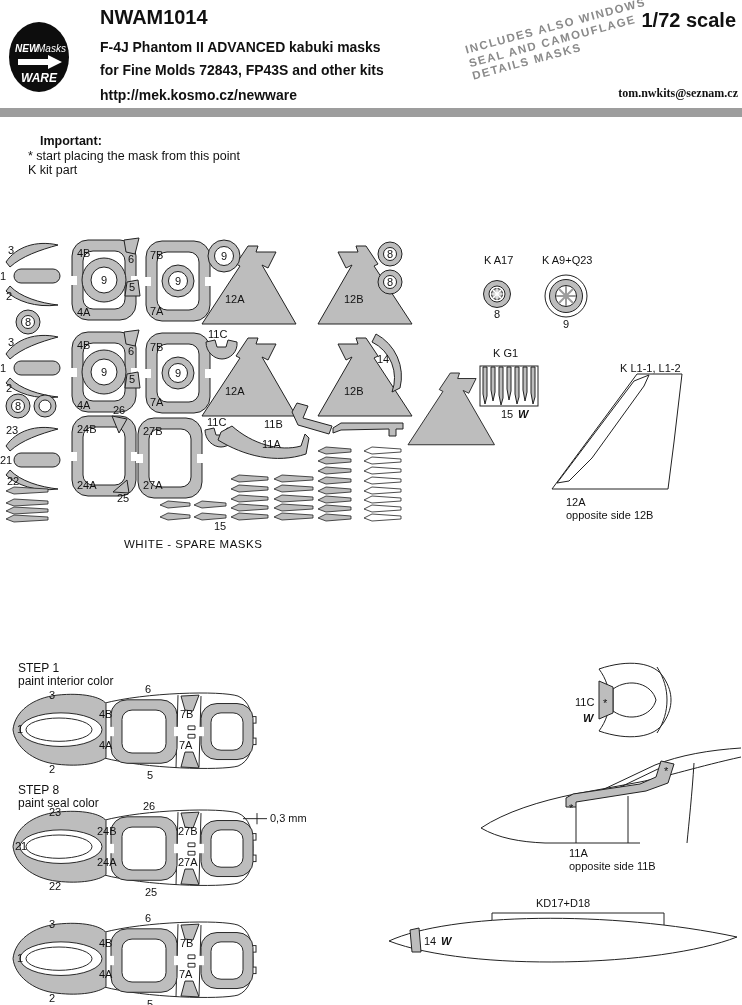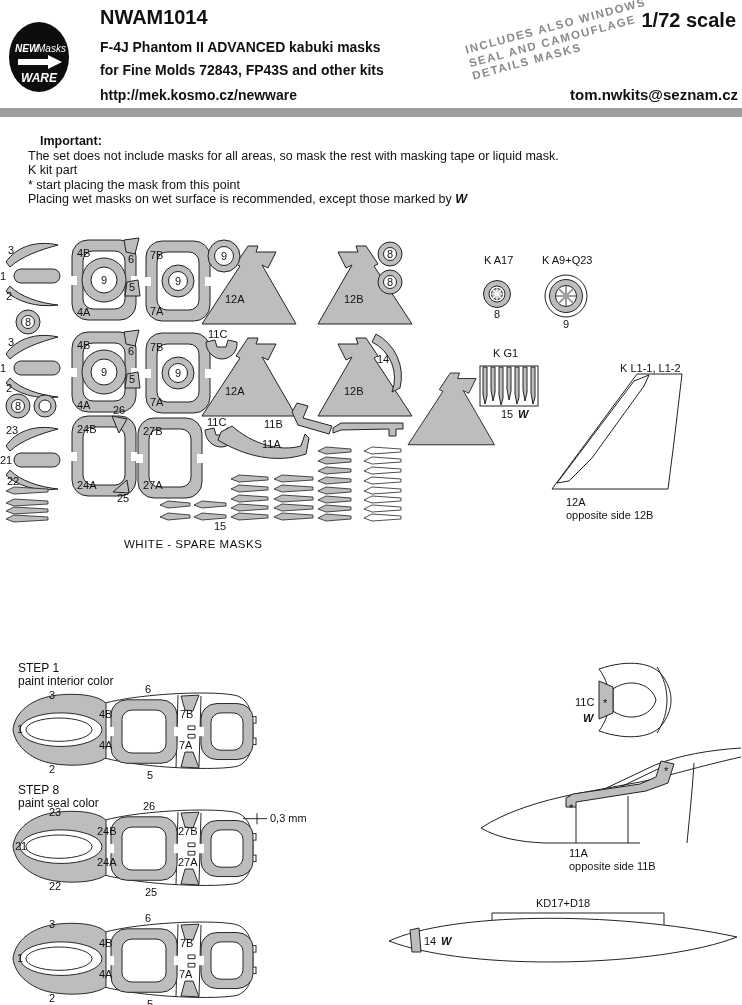--- a/index.html
+++ b/index.html
@@ -4,21 +4,21 @@
 <style>
   html,body{margin:0;padding:0;background:#e8e8e8;}
   .page{position:relative;width:742px;height:1005px;background:#fff;overflow:hidden;
         font-family:"Liberation Sans",sans-serif;color:#111;}
   .abs{position:absolute;}
   .code{left:100px;top:5px;font-size:21px;font-weight:700;transform:scaleX(.95);transform-origin:0 0;}
   .t1{left:100px;top:38px;font-size:15px;font-weight:700;transform:scaleX(.93);transform-origin:0 0;}
   .t2{left:100px;top:61px;font-size:15px;font-weight:700;transform:scaleX(.93);transform-origin:0 0;}
   .url{left:100px;top:86px;font-size:15px;font-weight:700;transform:scaleX(.93);transform-origin:0 0;}
   .scale{right:6px;top:9px;font-size:20px;font-weight:700;}
-  .email{right:4px;top:86px;font-size:15px;font-weight:700;}
+  .email{right:4px;top:86px;font-size:12px;font-weight:700;font-family:Liberation Serif, serif;}
   .banner{left:464px;top:44px;transform:rotate(-15deg);transform-origin:0 0;
           font-size:11.5px;font-weight:700;letter-spacing:1.5px;line-height:13.5px;color:#8a8a8a;white-space:nowrap;}
   .divider{left:0;top:108px;width:742px;height:9px;background:#9d9d9d;}
   .important{left:28px;top:134px;width:700px;font-size:12.5px;line-height:14.6px;}
   .important b{font-size:12.5px;padding-left:12px;}
   .steptitle{font-size:12px;line-height:13px;white-space:nowrap;}
   .wsym{font-weight:700;font-style:italic;}
   svg{position:absolute;overflow:visible;}
   .m{fill:#bdbdbd;stroke:#222;stroke-width:1;}
   .w{fill:#fff;stroke:#222;stroke-width:1;}
@@ -50,24 +50,22 @@
   <div class="abs email">tom.nwkits@seznam.cz</div>
   <div class="abs banner">
     <div>INCLUDES ALSO WINDOWS</div>
     <div>SEAL AND CAMOUFLAGE</div>
     <div>DETAILS MASKS</div>
   </div>
   <div class="abs divider"></div>
 
   <div class="abs important">
     <b>Important:</b>
-    <div>The set does not include masks for all areas, so mask the rest with masking tape or liquid mask.</div>
+    <div>* start placing the mask from this point</div>
     <div>K kit part</div>
-    <div>* start placing the mask from this point</div>
-    <div><span>Placing wet masks on wet surface is recommended, except those marked by</span> <span class="wsym">W</span></div>
   </div>
 
   <svg style="left:0;top:238px" width="462" height="322" viewBox="0 0 462 322">
     <defs>
       <g id="sideSet">
         <path class="m" d="M2,22 C12,7 32,0 54,5 C36,10 18,16 6,27 Z"></path>
         <rect class="m" x="10" y="29" width="46" height="14" rx="7"></rect>
         <path class="m" d="M6,46 C16,57 36,63 54,65 C32,68 12,61 2,51 Z"></path>
       </g>
       <g id="ringFrame">

